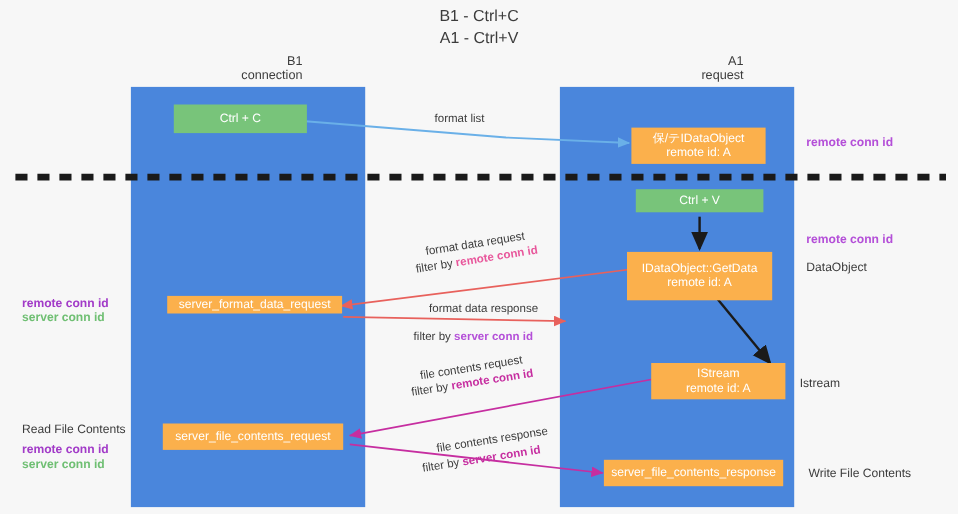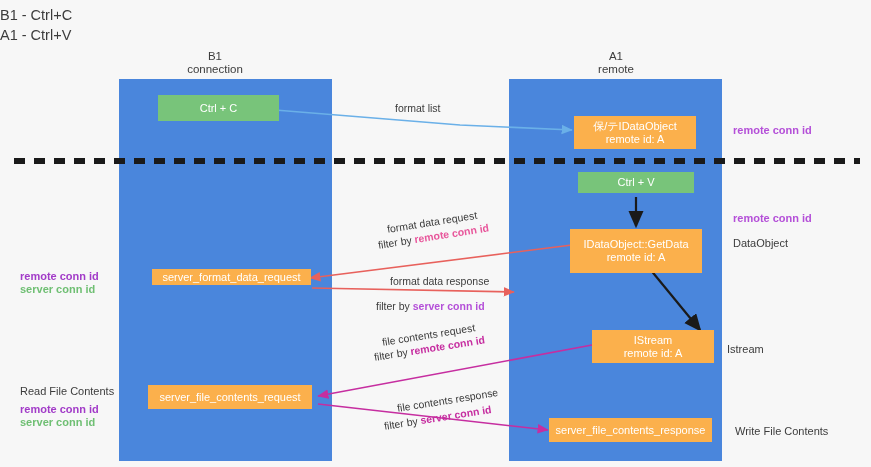--- a/index.html
+++ b/index.html
@@ -8,26 +8,26 @@
     background:#f7f7f7;
     font-family:"Liberation Sans","DejaVu Sans",sans-serif;
     overflow:hidden;
     position:relative;
   }
   #stage{position:absolute;left:0;top:0;width:871px;height:467px;}
 
   
   .title{
     position:absolute;left:0;top:5px;width:871px;
-    text-align:left;color:#3c3c3c;font-size:14.5px;line-height:20px;
+    text-align:center;color:#3c3c3c;font-size:14.5px;line-height:20px;
   }
 
   
   .colhead{
-    position:absolute;text-align:center;color:#3c3c3c;
+    position:absolute;text-align:right;color:#3c3c3c;
     font-size:11.5px;line-height:13px;
   }
 
   
   .lane{position:absolute;background:#4a86dc;}
 
   
   .node{
     position:absolute;box-sizing:border-box;
     display:flex;flex-direction:column;align-items:center;justify-content:center;
@@ -65,21 +65,21 @@
     <div>B1 - Ctrl+C</div>
     <div>A1 - Ctrl+V</div>
   </div>
 
   <div class="colhead" style="left:155px;top:50px;width:120px;">
     <div>B1</div>
     <div>connection</div>
   </div>
   <div class="colhead" style="left:556px;top:50px;width:120px;">
     <div>A1</div>
-    <div>remote</div>
+    <div>request</div>
   </div>
 
   <div class="lane" style="left:119px;top:79px;width:213px;height:382px;"></div>
   <div class="lane" style="left:509px;top:79px;width:213px;height:382px;"></div>
 
   <svg class="overlay" viewBox="0 0 871 467">
     <defs>
       <marker id="ah-blue" markerWidth="8" markerHeight="8" refX="6.5" refY="3" orient="auto">
         <path d="M0,0 L7,3 L0,6 z" fill="#6ab0e8"></path>
       </marker>

